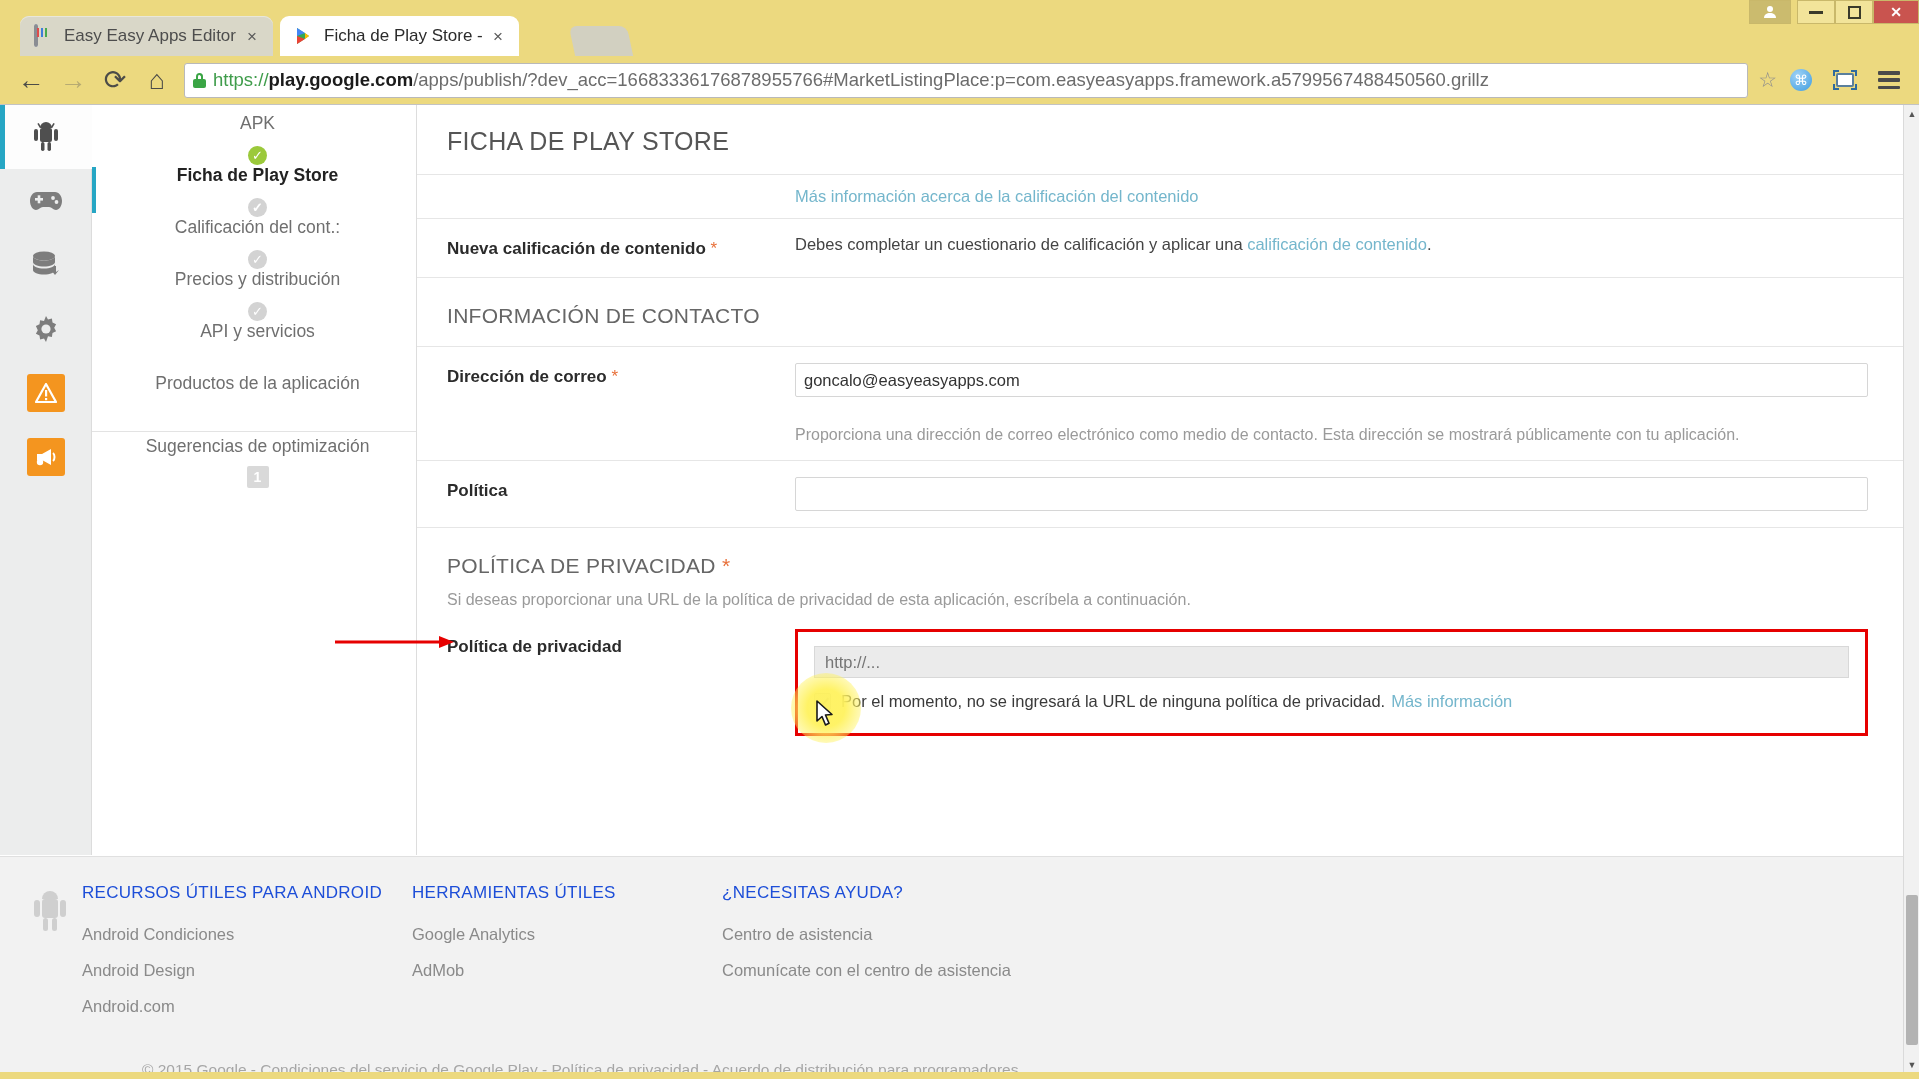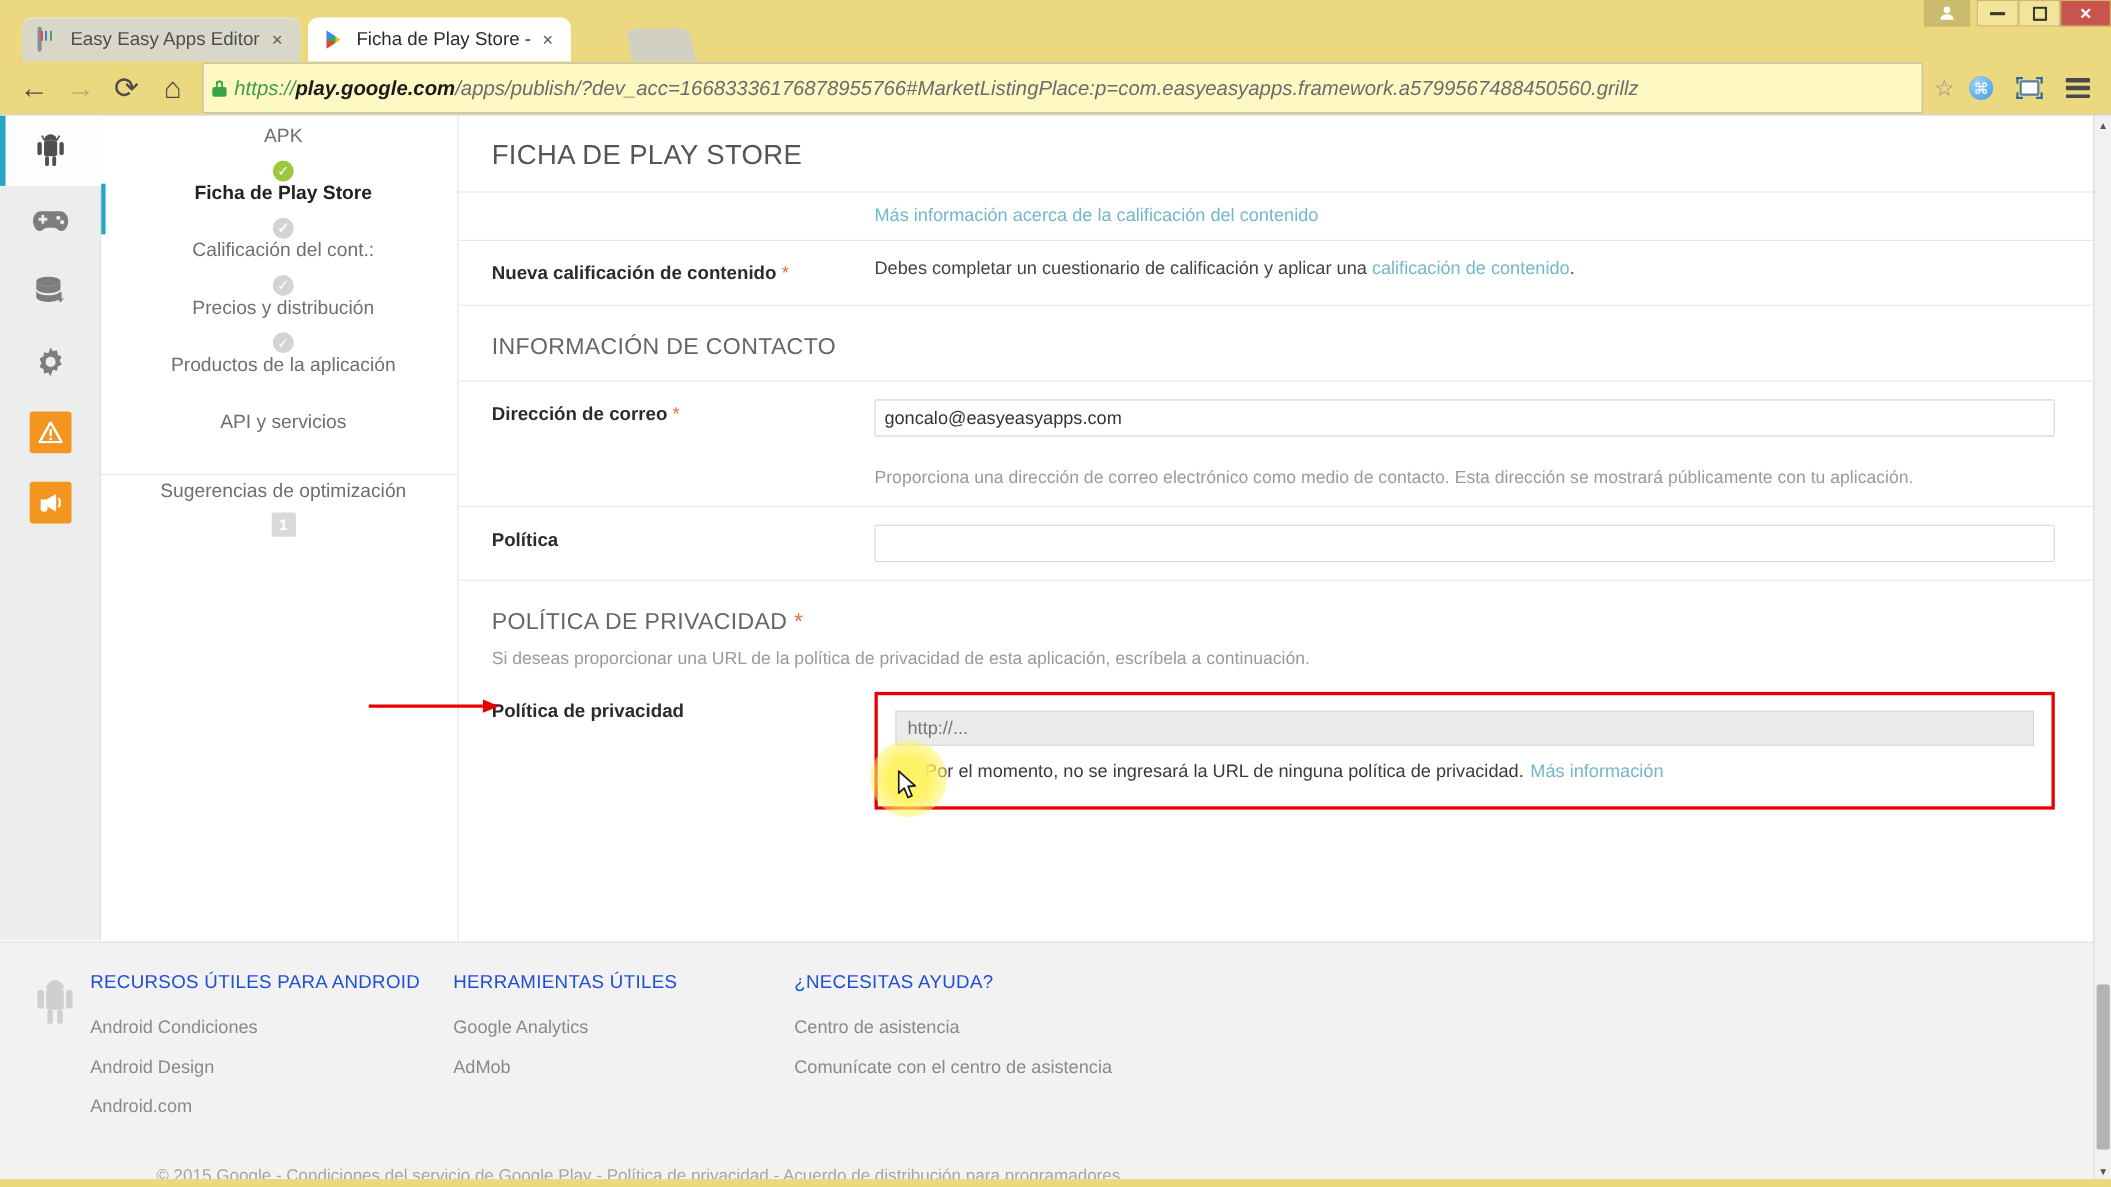--- a/index.html
+++ b/index.html
@@ -100,28 +100,27 @@
     display: flex; align-items: center;
     padding: 0 10px;
   }
   .navbtn {
     width: 42px; height: 40px;
     display: flex; align-items: center; justify-content: center;
     font-size: 27px; color: #4c4c48; line-height: 1;
   }
   .navbtn.disabled { color: #b7ab72; }
   #omnibox {
-    flex: 1; height: 46px; margin: 0 8px 0 6px;
-    background: #fef9c3;
+    flex: 1; height: 35px; margin: 0 8px 0 6px;
+    background: #ffffff;
     border: 1px solid #b9b9b9;
     border-radius: 3px;
     display: flex; align-items: center;
     padding: 0 8px;
     overflow: hidden;
-    font-style: italic;
   }
   #lock {
     width: 13px; height: 15px; flex: 0 0 13px; margin-right: 7px;
     position: relative;
   }
   #lock .body { position: absolute; bottom: 0; width: 13px; height: 9px; background: #3aa545; border-radius: 2px; }
   #lock .shackle { position: absolute; top: 0; left: 3px; width: 7px; height: 8px; border: 2px solid #3aa545; border-bottom: none; border-radius: 4px 4px 0 0; }
   #url { font-size: 18.5px; white-space: nowrap; overflow: hidden; }
   #url .scheme { color: #3f9c4b; }
   #url .host { color: #1b1b1b; font-weight: 600; }
@@ -525,24 +524,24 @@
       </div>
       <div class="nav-item">
         <span class="nav-label">Calificación del cont.:</span>
         <span class="chk gray">✓</span>
       </div>
       <div class="nav-item">
         <span class="nav-label">Precios y distribución</span>
         <span class="chk gray">✓</span>
       </div>
       <div class="nav-item">
+        <span class="nav-label">API y servicios</span>
+      </div>
+      <div class="nav-item">
         <span class="nav-label">Productos de la aplicación</span>
-      </div>
-      <div class="nav-item">
-        <span class="nav-label">API y servicios</span>
       </div>
       <div class="nav-sep"></div>
       <div class="nav-item">
         <span class="nav-label">Sugerencias de optimización</span>
         <span class="nav-badge">1</span>
       </div>
     </div>
 
     <div id="content">
 

